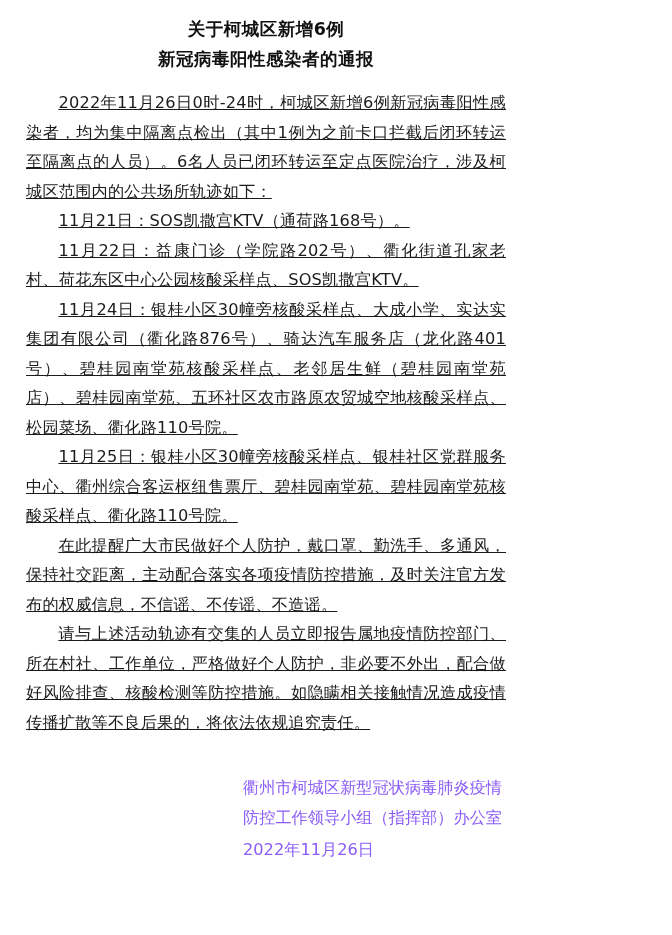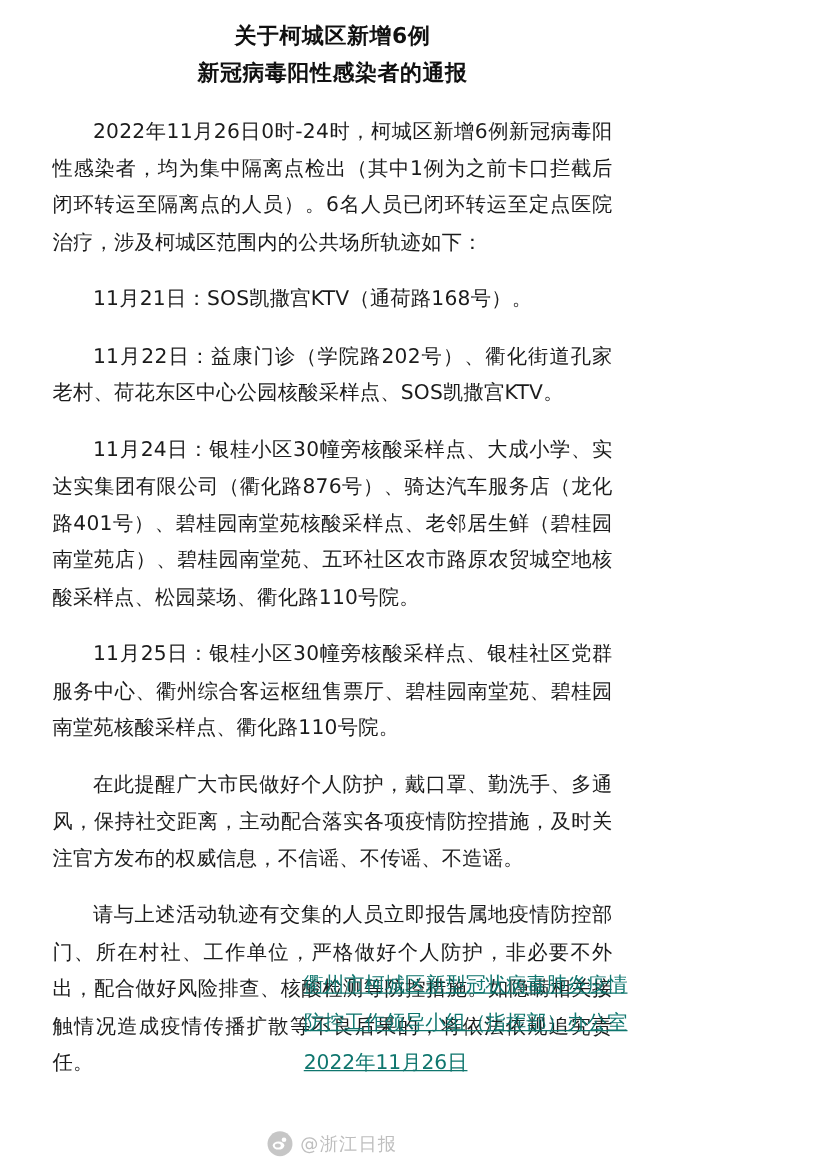--- a/index.html
+++ b/index.html
@@ -35,32 +35,32 @@
   }
   .body-text {
     margin-top: 14px;
     font-size: 16.2px;
     line-height: 29.5px;
     color: #1b1b1b;
     text-align: justify;
     letter-spacing: 0.2px;
   }
   .para {
-    margin: 16px;
+    margin: 0;
     text-indent: 2em;
+    text-decoration: underline;
   }
   .signature {
     position: absolute;
     right: 30px;
     bottom: 70px;
     text-align: left;
     font-size: 16.2px;
     line-height: 30px;
-    color: #0f766e;
-    text-decoration: underline;
+    color: #8b5cf6;
   }
   .sig-line {
     display: block;
     white-space: nowrap;
   }
   .sig-date {
     display: block;
     text-align: left;
     padding-top: 2px;
   }
@@ -110,24 +110,14 @@
     <p class="para">在此提醒广大市民做好个人防护，戴口罩、勤洗手、多通风，保持社交距离，主动配合落实各项疫情防控措施，及时关注官方发布的权威信息，不信谣、不传谣、不造谣。</p>
     <p class="para">请与上述活动轨迹有交集的人员立即报告属地疫情防控部门、所在村社、工作单位，严格做好个人防护，非必要不外出，配合做好风险排查、核酸检测等防控措施。如隐瞒相关接触情况造成疫情传播扩散等不良后果的，将依法依规追究责任。</p>
   </div>
 
   <div class="signature">
     <span class="sig-line">衢州市柯城区新型冠状病毒肺炎疫情</span>
     <span class="sig-line">防控工作领导小组（指挥部）办公室</span>
     <span class="sig-date">2022年11月26日</span>
   </div>
 
-  <div class="watermark">
-    <span class="wm-icon">
-      <svg width="14" height="14" viewBox="0 0 24 24" aria-hidden="true">
-        <ellipse cx="10" cy="14.5" rx="8" ry="5.5" fill="#ffffff"></ellipse>
-        <ellipse cx="9" cy="14.5" rx="4" ry="2.8" fill="#bdbdbd"></ellipse>
-        <circle cx="17.5" cy="6.5" r="3.2" fill="#ffffff"></circle>
-      </svg>
-    </span>
-    <span class="wm-text">@浙江日报</span>
-  </div>
 
 </div>
 
 </body></html>

